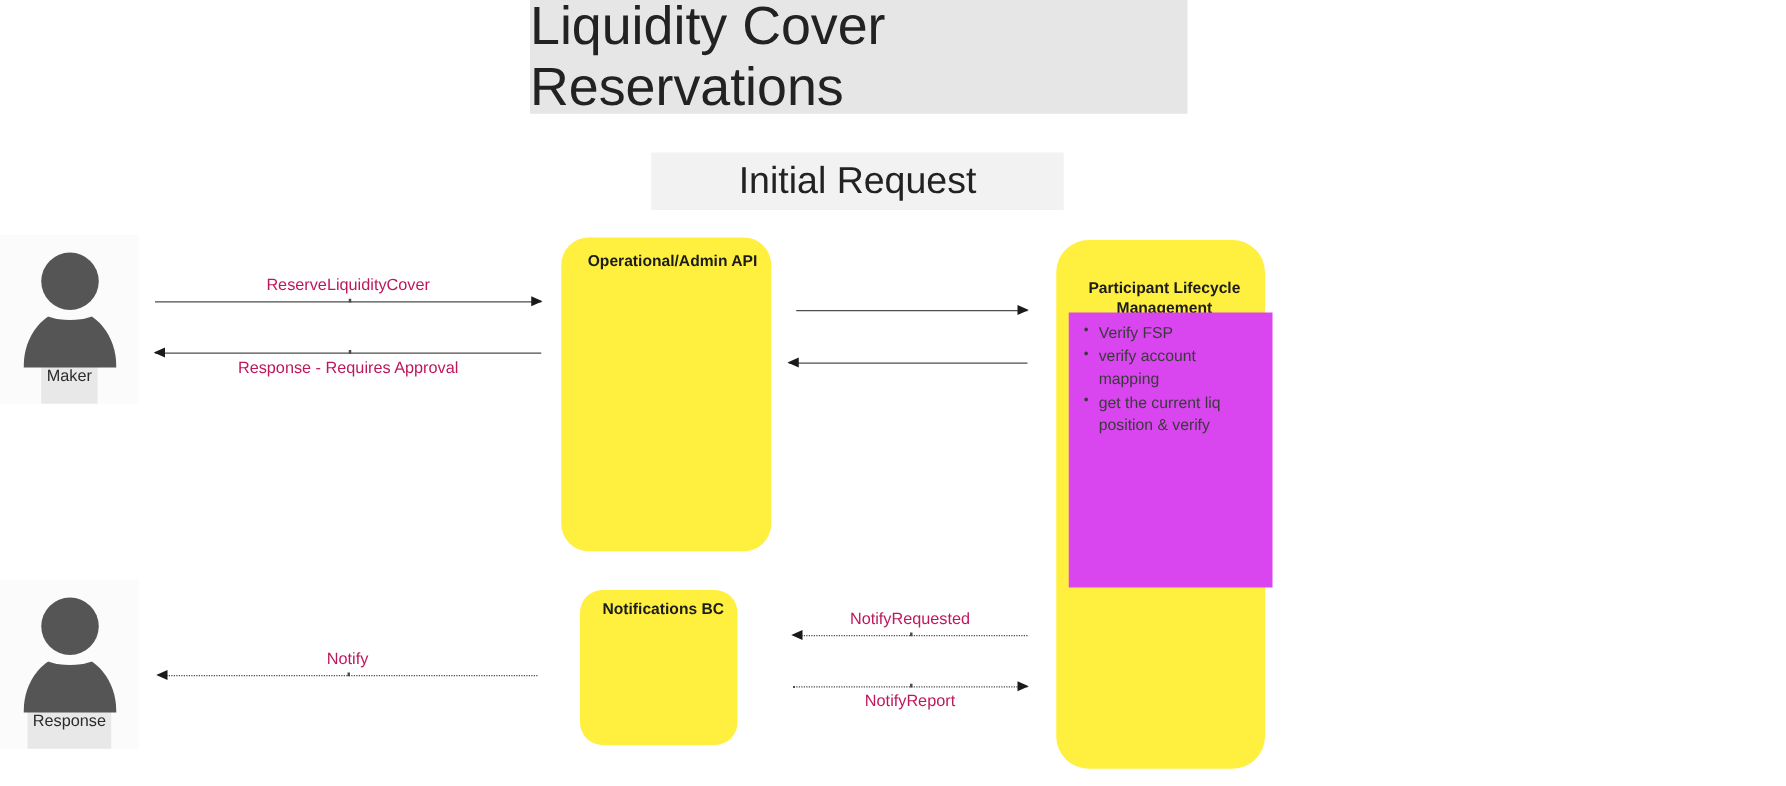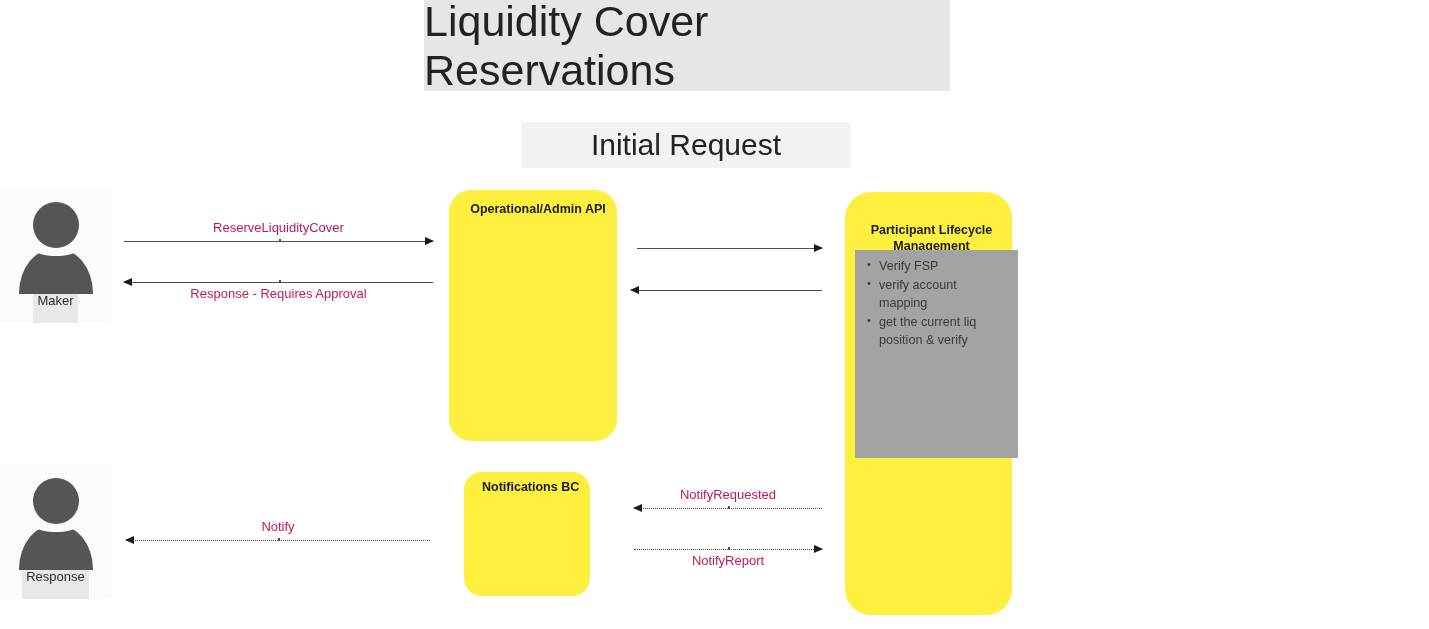--- a/index.html
+++ b/index.html
@@ -120,22 +120,22 @@
 
   #box-notif { left: 464px; top: 472px; width: 126px; height: 124px; border-radius: 18px; }
   #box-notif .lifebox-title { top: 8px; left: 6px; right: 6px; text-align: left; padding-left: 12px; }
 
   #box-plm  { left: 845px; top: 192px; width: 167px; height: 423px; border-radius: 26px; }
   #box-plm .lifebox-title { top: 9px; left: 8px; right: 2px; margin-top: 22px; }
 
   
   .note {
     position: absolute;
-    background: #a3a3a3;
-    padding: 8px 10px 8px 6px;
+    background: #d946ef;
+    padding: 8px 10px 20px 6px;
   }
   .note ul {
     margin: 0;
     padding: 0 0 0 18px;
     list-style: none;
   }
   .note li {
     position: relative;
     font-size: 12.6px;
     line-height: 1.42;

